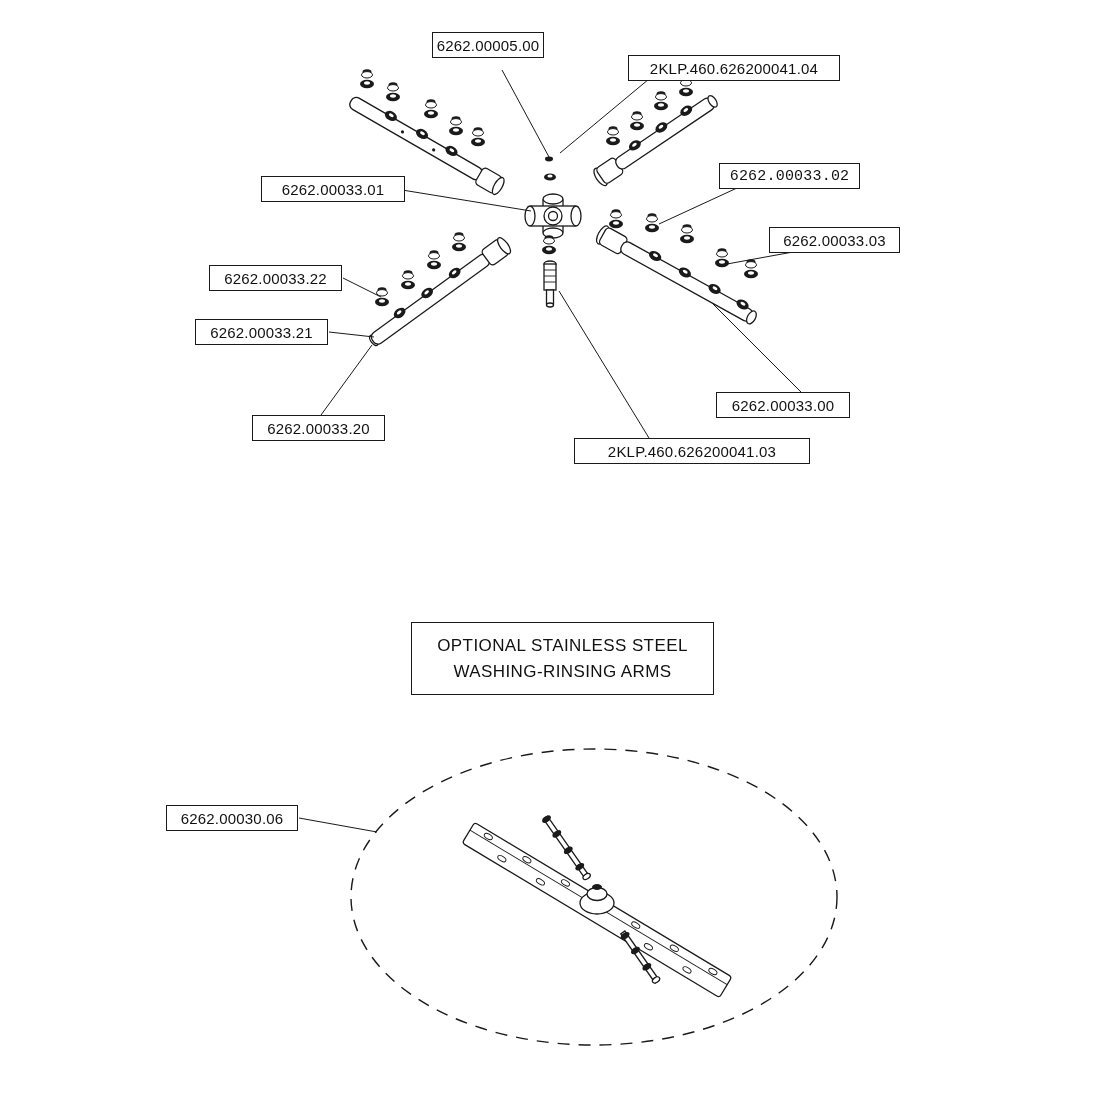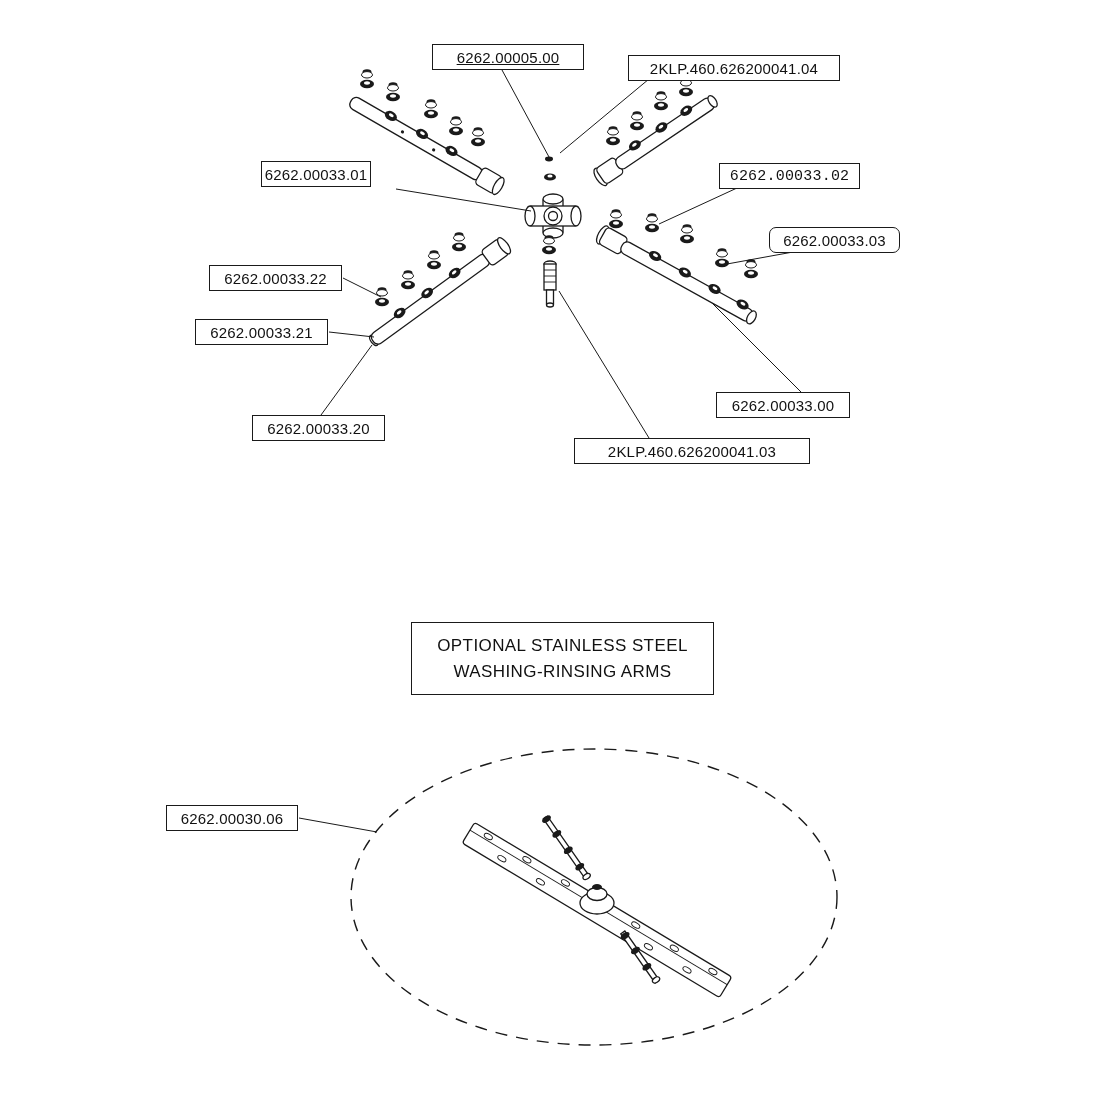--- a/index.html
+++ b/index.html
@@ -193,25 +193,25 @@
       <line class="leader" x1="793" y1="252" x2="727" y2="264"></line>
       <line class="leader" x1="343" y1="278" x2="381" y2="297"></line>
       <line class="leader" x1="329" y1="332" x2="374" y2="337"></line>
       <line class="leader" x1="321" y1="415" x2="372" y2="345"></line>
       <line class="leader" x1="801" y1="392" x2="712" y2="303"></line>
       <line class="leader" x1="649" y1="438" x2="559" y2="291"></line>
       <line class="leader" x1="299" y1="818" x2="377" y2="832"></line>
     </g>
   </svg>
 
-  <div class="label" style="left:432px; top:44px;  width:152px;text-decoration:underline;">6262.00005.00</div>
+  <div class="label" style="left:432px; top:32px;  width:112px;">6262.00005.00</div>
   <div class="label" style="left:628px; top:55px;  width:212px;text-align:center;">2KLP.460.626200041.04</div>
-  <div class="label" style="left:261px; top:161px; width:110px;">6262.00033.01</div>
+  <div class="label" style="left:261px; top:176px; width:144px;">6262.00033.01</div>
   <div class="label" style="left:719px; top:163px; width:141px;font-family:Liberation Mono, monospace;">6262.00033.02</div>
-  <div class="label" style="left:769px; top:227px; width:131px;border-radius:7px;">6262.00033.03</div>
+  <div class="label" style="left:769px; top:227px; width:131px;">6262.00033.03</div>
   <div class="label" style="left:209px; top:265px; width:133px;">6262.00033.22</div>
   <div class="label" style="left:195px; top:319px; width:133px;">6262.00033.21</div>
   <div class="label" style="left:252px; top:415px; width:133px;">6262.00033.20</div>
   <div class="label" style="left:716px; top:392px; width:134px;">6262.00033.00</div>
   <div class="label" style="left:574px; top:438px; width:236px;">2KLP.460.626200041.03</div>
   <div class="label" style="left:166px; top:805px; width:132px;">6262.00030.06</div>
 
   <div class="note-box">
     <div>OPTIONAL STAINLESS STEEL</div>
     <div>WASHING-RINSING ARMS</div>

